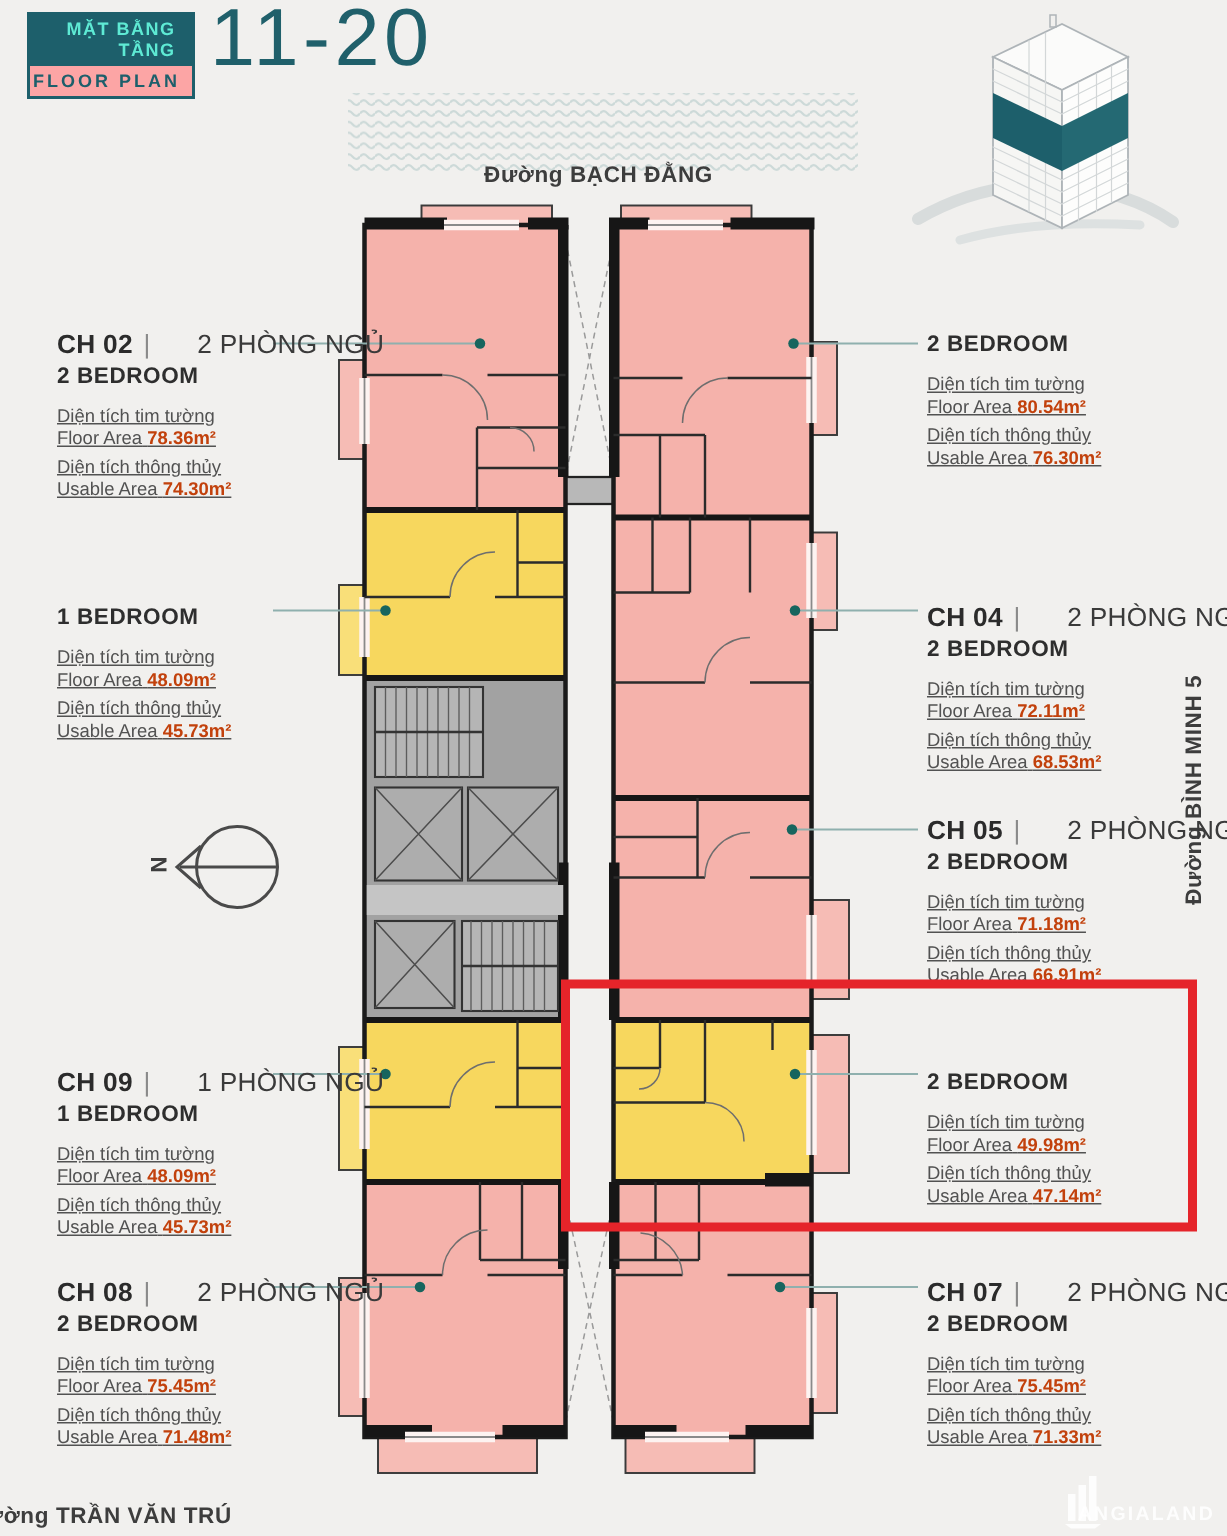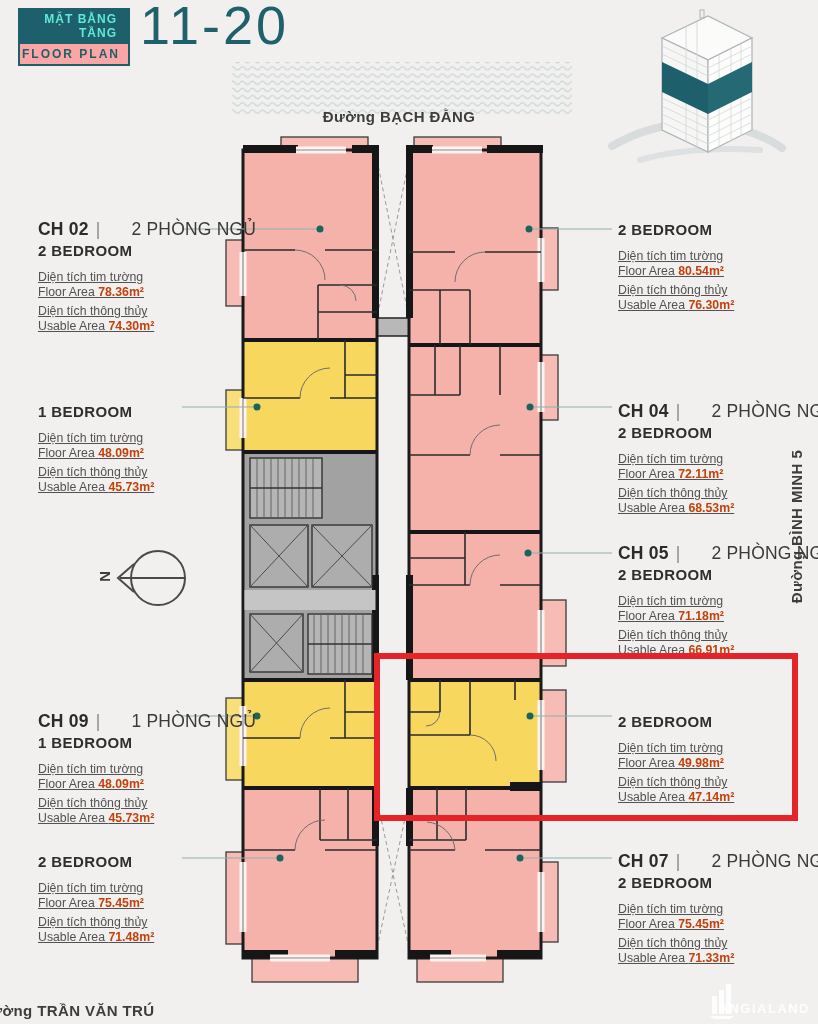--- a/index.html
+++ b/index.html
@@ -307,20 +307,21 @@
 </div>
 
 <div class="unit-label ul-left" style="top:711px">
   <div class="u-title"><span class="u-id">CH 09</span> <span class="u-sep">|</span> <span class="u-type">1 PHÒNG NGỦ</span></div>
   <div class="u-sub">1 BEDROOM</div>
   <div class="u-area"><span>Diện tích tim tường</span><br><span>Floor Area</span> <b>48.09m²</b></div>
   <div class="u-area second"><span>Diện tích thông thủy</span><br><span>Usable Area</span> <b>45.73m²</b></div>
 </div>
 
 <div class="unit-label ul-left" style="top:851px">
+  <div class="u-title"><span class="u-id">CH 08</span> <span class="u-sep">|</span> <span class="u-type">2 PHÒNG NGỦ</span></div>
   <div class="u-sub">2 BEDROOM</div>
   <div class="u-area"><span>Diện tích tim tường</span><br><span>Floor Area</span> <b>75.45m²</b></div>
   <div class="u-area second"><span>Diện tích thông thủy</span><br><span>Usable Area</span> <b>71.48m²</b></div>
 </div>
 
 <div class="unit-label ul-right" style="top:219px">
   <div class="u-sub">2 BEDROOM</div>
   <div class="u-area"><span>Diện tích tim tường</span><br><span>Floor Area</span> <b>80.54m²</b></div>
   <div class="u-area second"><span>Diện tích thông thủy</span><br><span>Usable Area</span> <b>76.30m²</b></div>
 </div>

